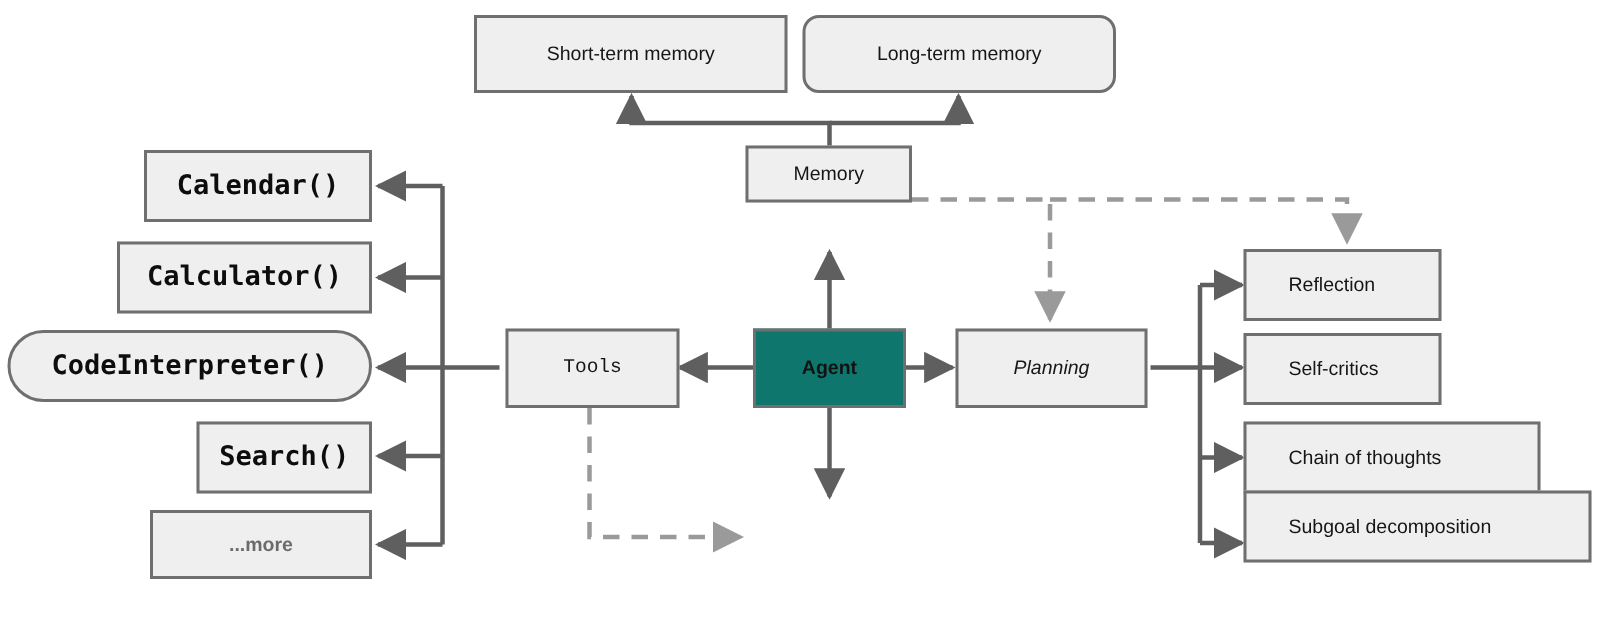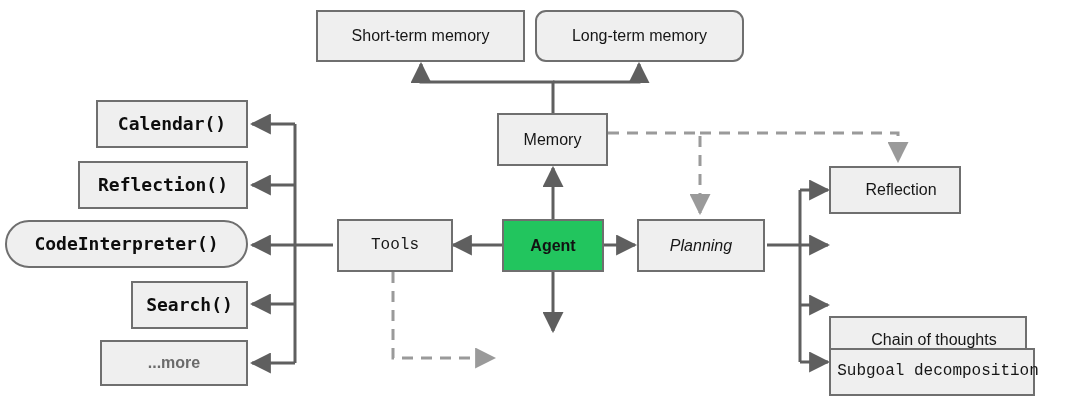--- a/index.html
+++ b/index.html
@@ -24,36 +24,36 @@
     pointer-events: none;
   }
   .node {
     position: absolute;
     box-sizing: border-box;
     background: #efefef;
     border: 2px solid #6f6f6f;
     display: flex;
     align-items: center;
     color: #161616;
-    font-size: 16px;
+    font-size: 13px;
     line-height: 1.1;
     white-space: nowrap;
     z-index: 2;
   }
   .node.center-text { justify-content: center; }
-  .node.left-text   { justify-content: center; padding-left: 12px; }
+  .node.left-text   { justify-content: flex-start; padding-left: 28px; }
   .node.mono {
     font-family: "DejaVu Sans Mono", "Liberation Mono", monospace;
     font-weight: 700;
     font-size: 18px;
     justify-content: center;
     color: #0d0d0d;
   }
   .node.agent {
-    background: #22c55e;
+    background: #0f766e;
     border-color: #6f6f6f;
     font-weight: 700;
     color: #121212;
   }
   .node.muted { color: #6b6b6b; }
 </style>
 </head>
 <body>
 
 <div id="canvas">
@@ -107,54 +107,57 @@
     </g>
   </svg>
 
   <div class="node center-text" style="left:316px; top:10px; width:209px; height:52px;">
     <span>Short-term memory</span>
   </div>
   <div class="node center-text" style="left:535px; top:10px; width:209px; height:52px;border-radius:11px;">
     <span>Long-term memory</span>
   </div>
 
-  <div class="node center-text" style="left:497px; top:113px; width:111px; height:53px;">
+  <div class="node center-text" style="left:497px; top:97px; width:111px; height:38px;">
     <span>Memory</span>
   </div>
 
   <div class="node center-text" style="left:337px; top:219px; width:116px; height:53px;font-family:Liberation Mono, monospace;">
     <span>Tools</span>
   </div>
   <div class="node center-text agent" style="left:502px; top:219px; width:102px; height:53px;">
     <span>Agent</span>
   </div>
   <div class="node center-text" style="left:637px; top:219px; width:128px; height:53px;font-style:italic;">
     <span>Planning</span>
   </div>
 
 
   <div class="node mono" style="left:96px; top:100px; width:152px; height:48px;">
     <span>Calendar()</span>
   </div>
   <div class="node mono" style="left:78px; top:161px; width:170px; height:48px;">
-    <span>Reflection()</span>
+    <span>Calculator()</span>
   </div>
   <div class="node mono" style="left:5px; top:220px; width:243px; height:48px;border-radius:24px;">
     <span>CodeInterpreter()</span>
   </div>
   <div class="node mono" style="left:131px; top:281px; width:117px; height:48px;text-align:center;">
     <span>Search()</span>
   </div>
   <div class="node center-text muted" style="left:100px; top:340px; width:148px; height:46px;font-weight:bold;">
     <span>...more</span>
   </div>
 
   <div class="node left-text" style="left:829px; top:166px; width:132px; height:48px;">
     <span>Reflection</span>
   </div>
-  <div class="node left-text" style="left:829px; top:281px; width:198px; height:48px;margin-top:35px;">
+  <div class="node left-text" style="left:829px; top:222px; width:132px; height:48px;">
+    <span>Self-critics</span>
+  </div>
+  <div class="node left-text" style="left:829px; top:281px; width:198px; height:48px;">
     <span>Chain of thoughts</span>
   </div>
-  <div class="node left-text" style="left:829px; top:348px; width:206px; height:48px;font-family:Liberation Mono, monospace;">
+  <div class="node left-text" style="left:829px; top:327px; width:232px; height:48px;">
     <span>Subgoal decomposition</span>
   </div>
 
 </div>
 
 </body></html>

